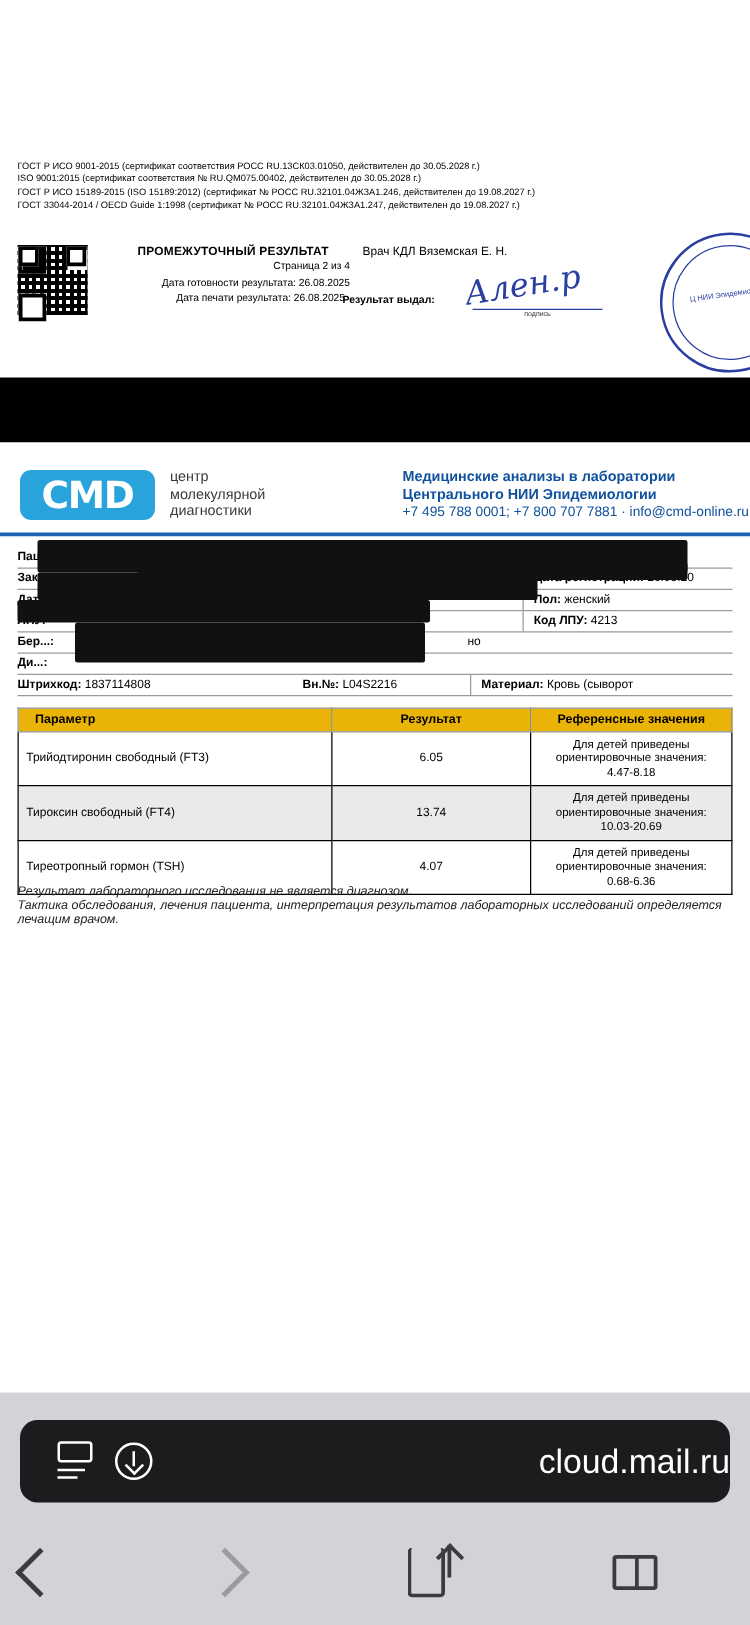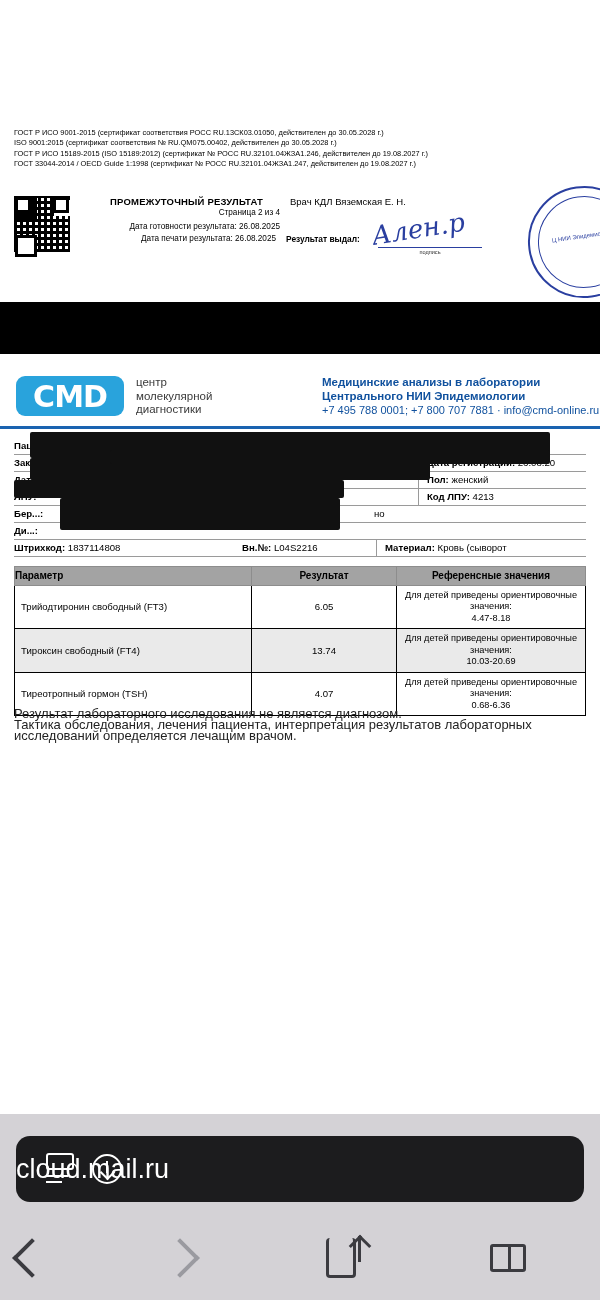--- a/index.html
+++ b/index.html
@@ -102,21 +102,21 @@
   .print-date {
     position: absolute;
     left: 106px;
     top: 234px;
     width: 170px;
     text-align: right;
     font-size: 8.2px;
   }
   .issued-by {
     position: absolute;
-    left: 286px;
+    left: 274px;
     top: 234px;
     font-size: 8.4px;
     font-weight: bold;
   }
   .sign-line {
     position: absolute;
     left: 378px;
     top: 247px;
     width: 104px;
     border-bottom: 1px solid #2a3fa0;
@@ -289,43 +289,44 @@
   
   .res-table {
     position: absolute;
     left: 14px;
     top: 212px;
     width: 572px;
     border-collapse: collapse;
     font-size: 9.6px;
   }
   .res-table th {
-    background: #a3a3a3;
+    background: #eab308;
     border: 1px solid #8d8d8d;
     font-size: 10px;
-    padding: 3px 0;
+    padding: 3px 13px;
     font-weight: bold;
   }
   .res-table td {
     border: 1px solid #000000;
     padding: 4px 6px;
     vertical-align: middle;
   }
   .res-table tr.alt td { background: #eaeaea; }
   .col-param { width: 224px; text-align: left; }
   .col-res { width: 132px; text-align: center; }
   .col-ref { text-align: center; font-size: 9.2px; line-height: 11.5px; }
 
   .footnote {
     position: absolute;
     left: 14px;
     top: 354px;
     width: 572px;
-    font-size: 13px;
+    font-size: 10px;
     line-height: 11px;
+    font-style: italic;
     color: #222;
   }
 
   
   .chrome {
     position: absolute;
     left: 0;
     top: 1114px;
     width: 600px;
     height: 186px;
@@ -339,21 +340,21 @@
     height: 66px;
     background: #1c1c1e;
     border-radius: 14px;
   }
   .url-text {
     position: absolute;
     left: 0; top: 0;
     width: 568px;
     height: 66px;
     line-height: 66px;
-    text-align: left;
+    text-align: right;
     color: #fff;
     font-size: 27px;
   }
   .reader-icon {
     position: absolute;
     left: 30px;
     top: 17px;
     width: 34px;
     height: 32px;
   }

